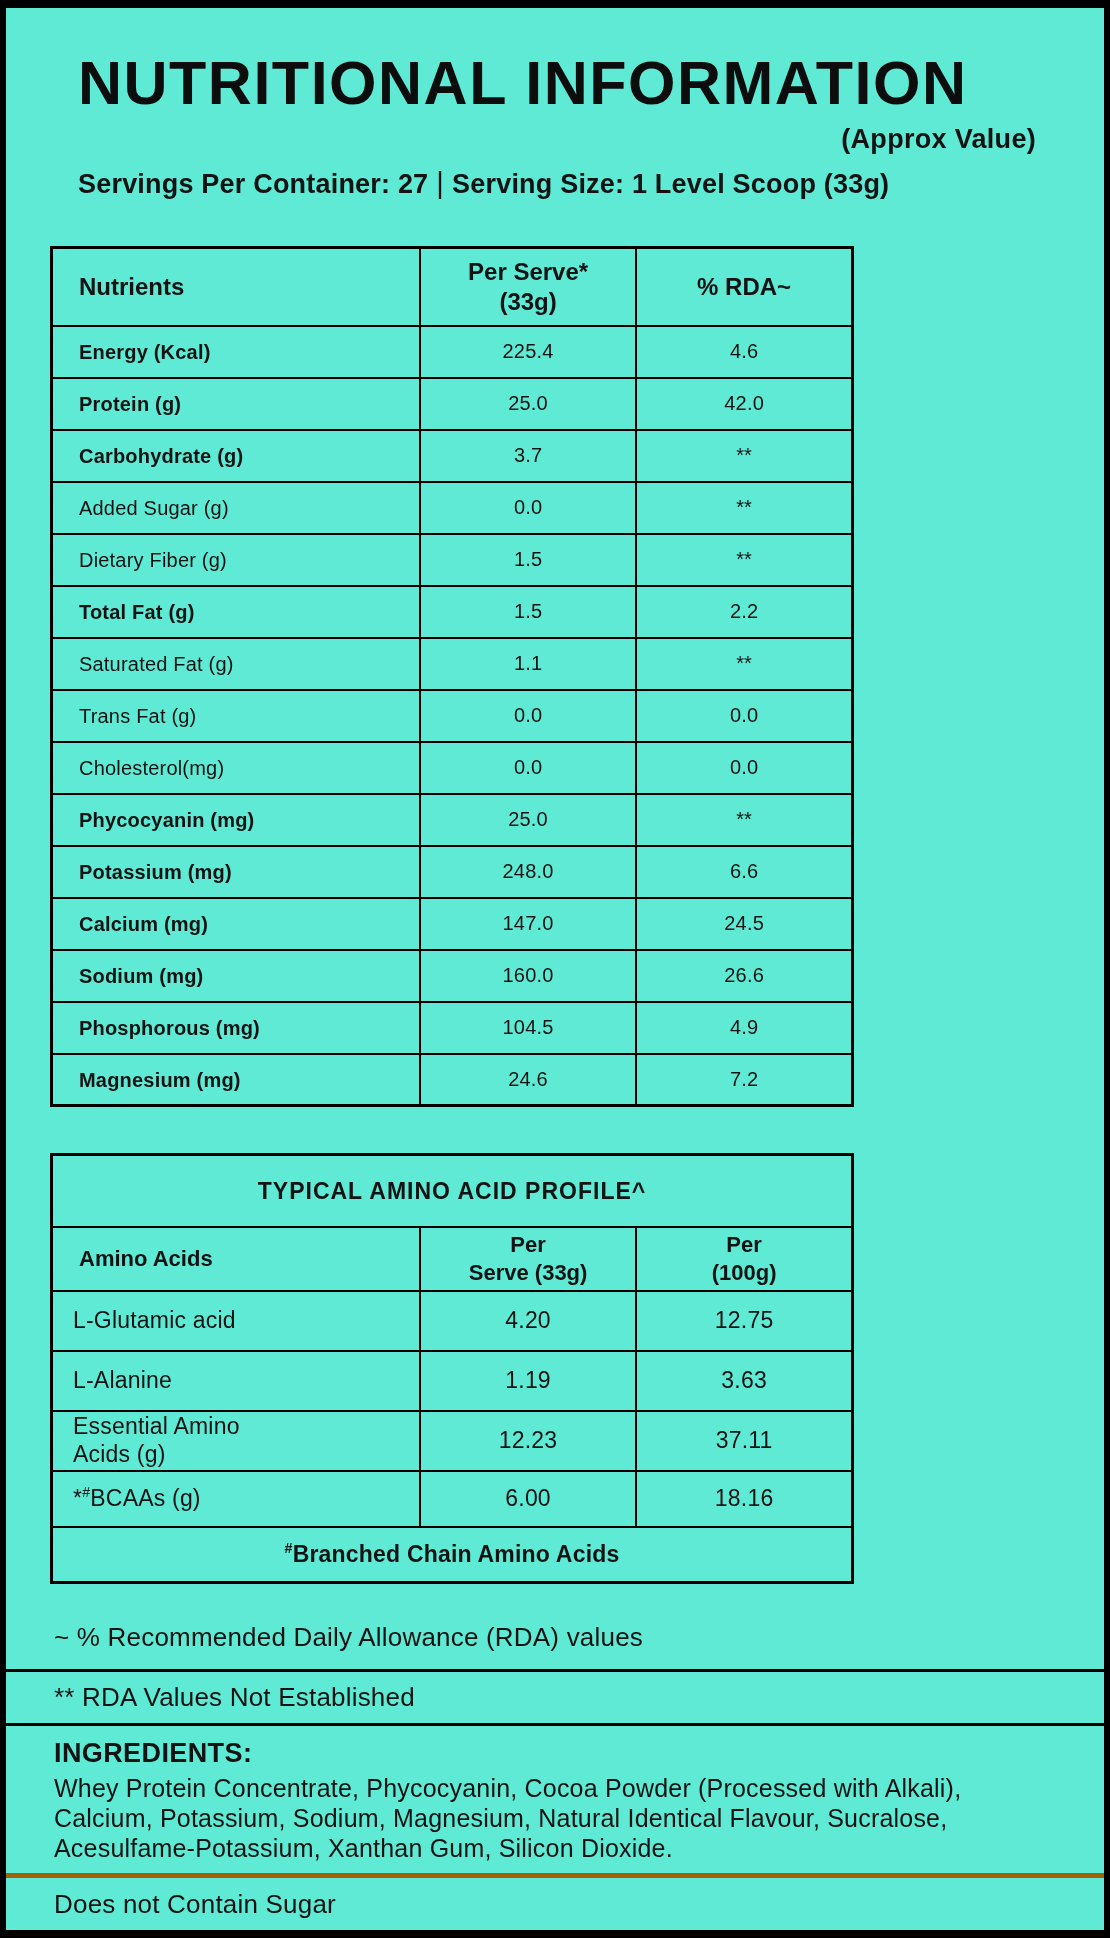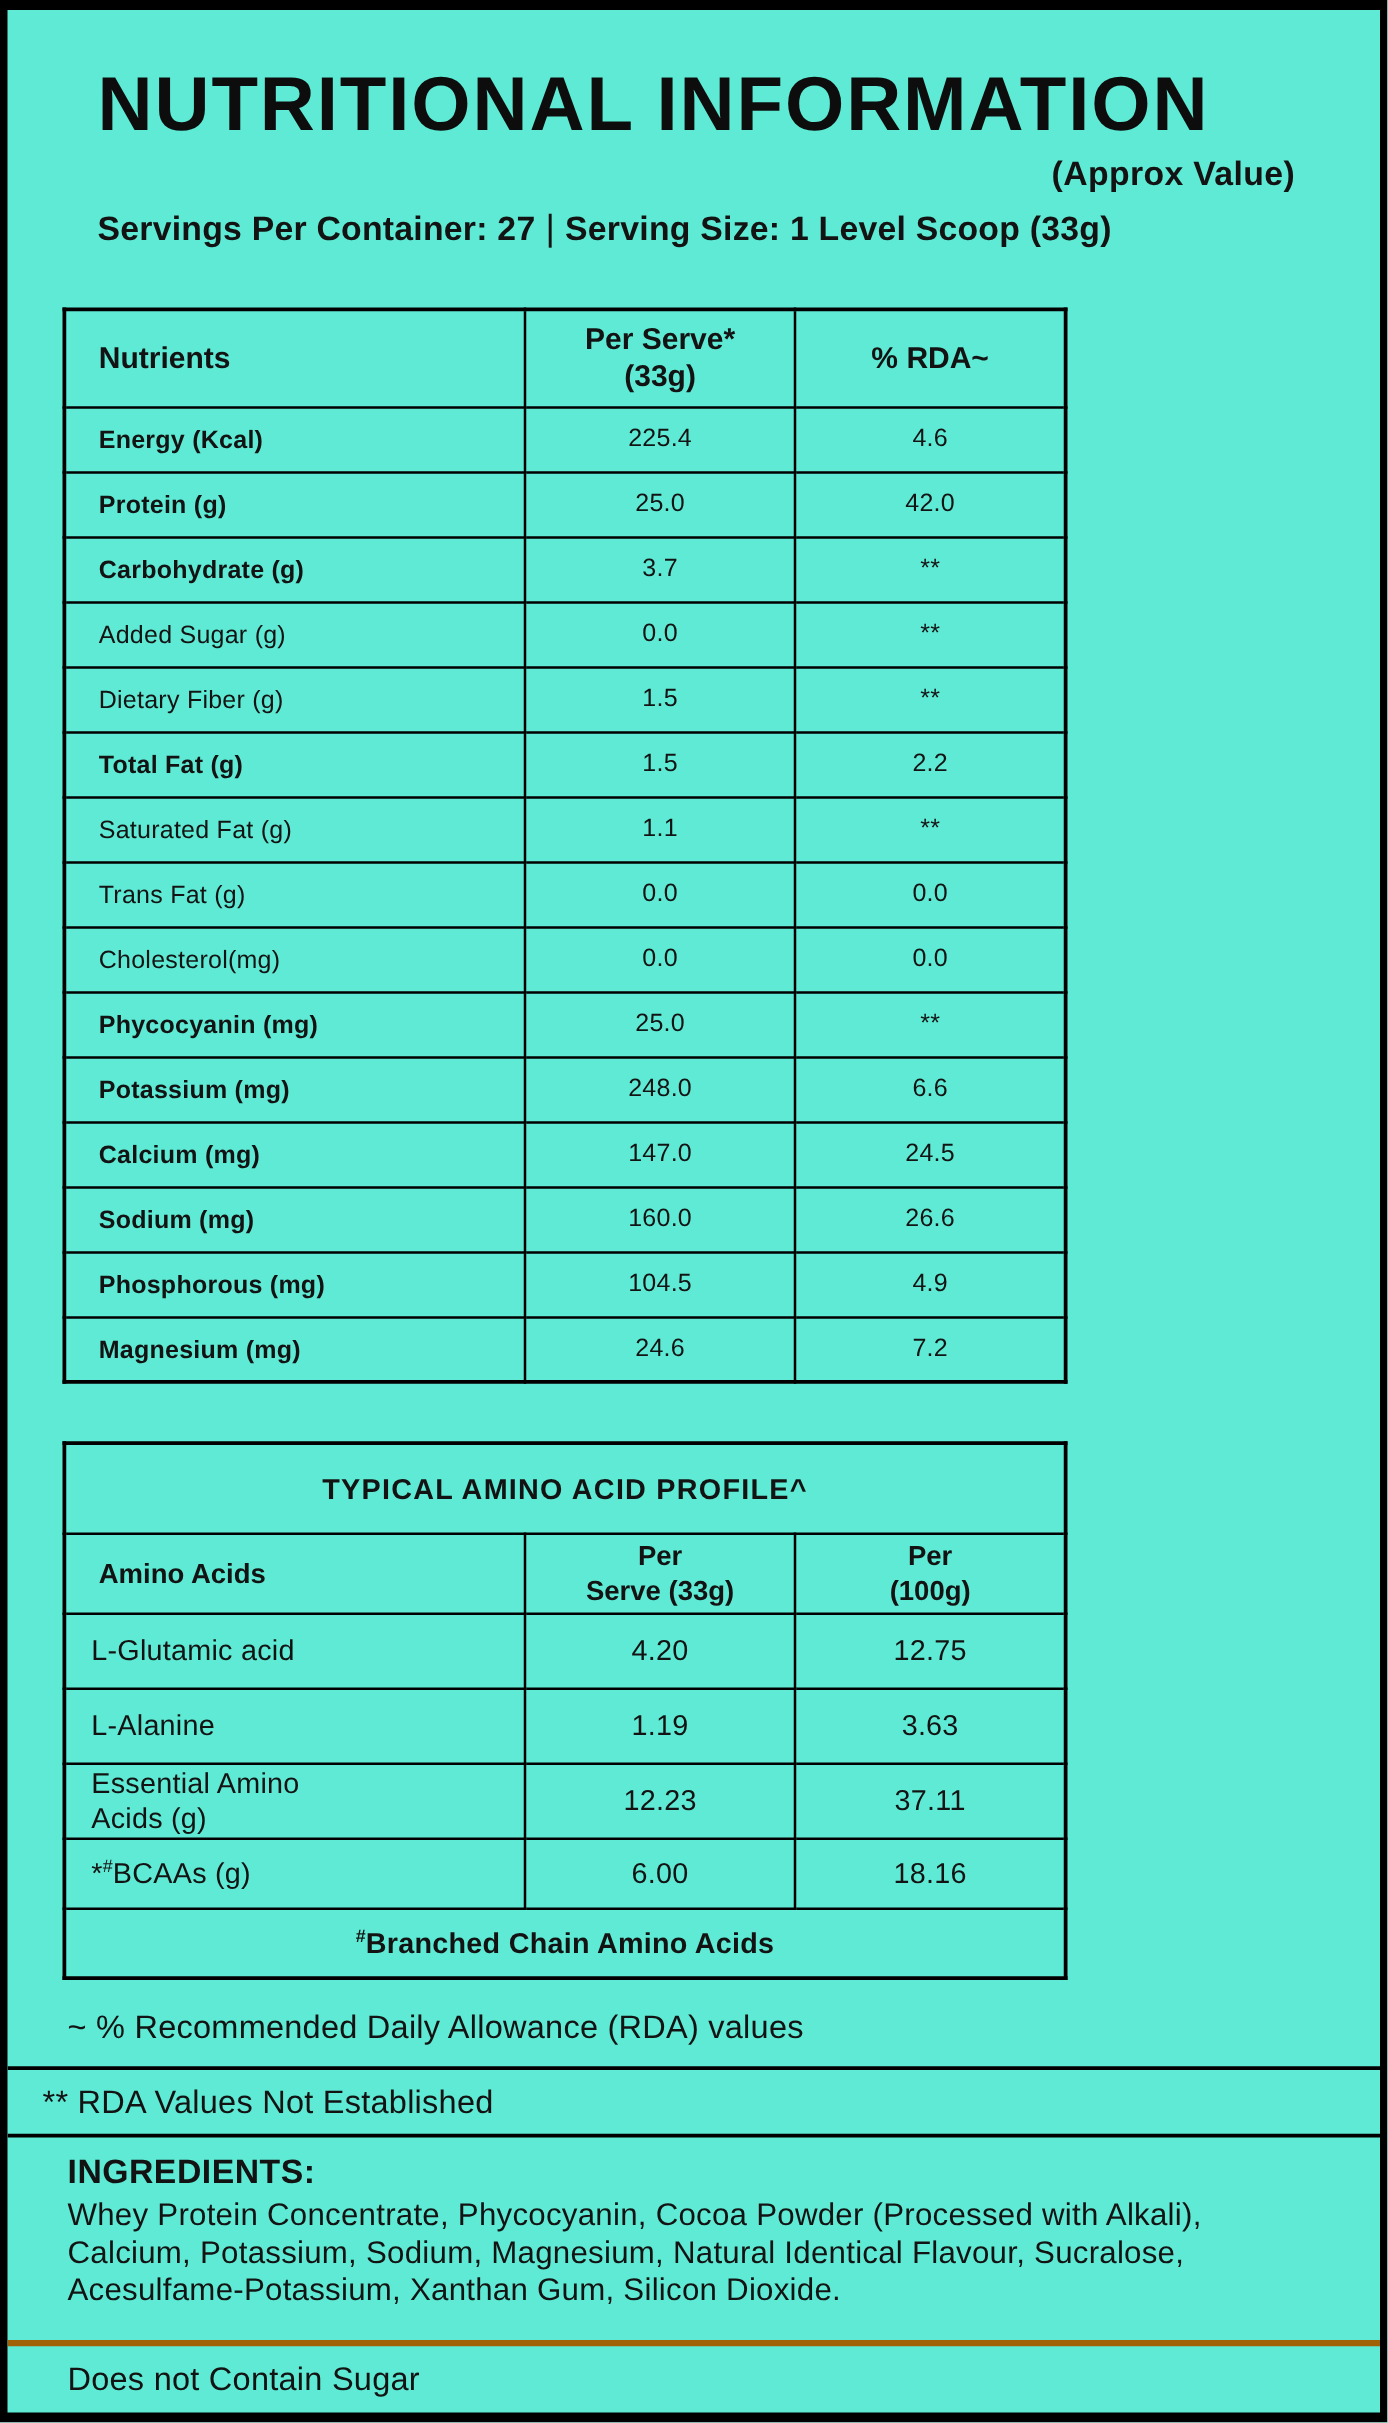--- a/index.html
+++ b/index.html
@@ -79,28 +79,28 @@
   .amino td { font-size: 23px; }
   .amino td.l { padding-left: 20px; }
   .amino tbody tr { height: 60px; }
   .amino tbody tr.short { height: 56px; }
   .amino .foot-row { height: 56px; }
   .amino .foot-cell { font-size: 23px; font-weight: 600; letter-spacing: 0.2px; }
   sup { font-size: 62%; vertical-align: super; line-height: 0; }
 
   
   .note-rda {
-    padding: 22px 44px 16px 48px;
+    padding: 38px 44px 16px 48px;
     font-size: 26px;
     letter-spacing: 0.2px;
   }
   .band-not-established {
     border-top: 3px solid #000;
     border-bottom: 3px solid #000;
-    padding: 10px 44px 10px 28px;
+    padding: 10px 44px 10px 48px;
     font-size: 26px;
     letter-spacing: 0.2px;
   }
   .ingredients { padding: 8px 50px 10px 48px; }
   .ingredients h2 {
     margin: 4px 0 2px 0;
     font-size: 27px;
     font-weight: 800;
     letter-spacing: 0.4px;
   }

